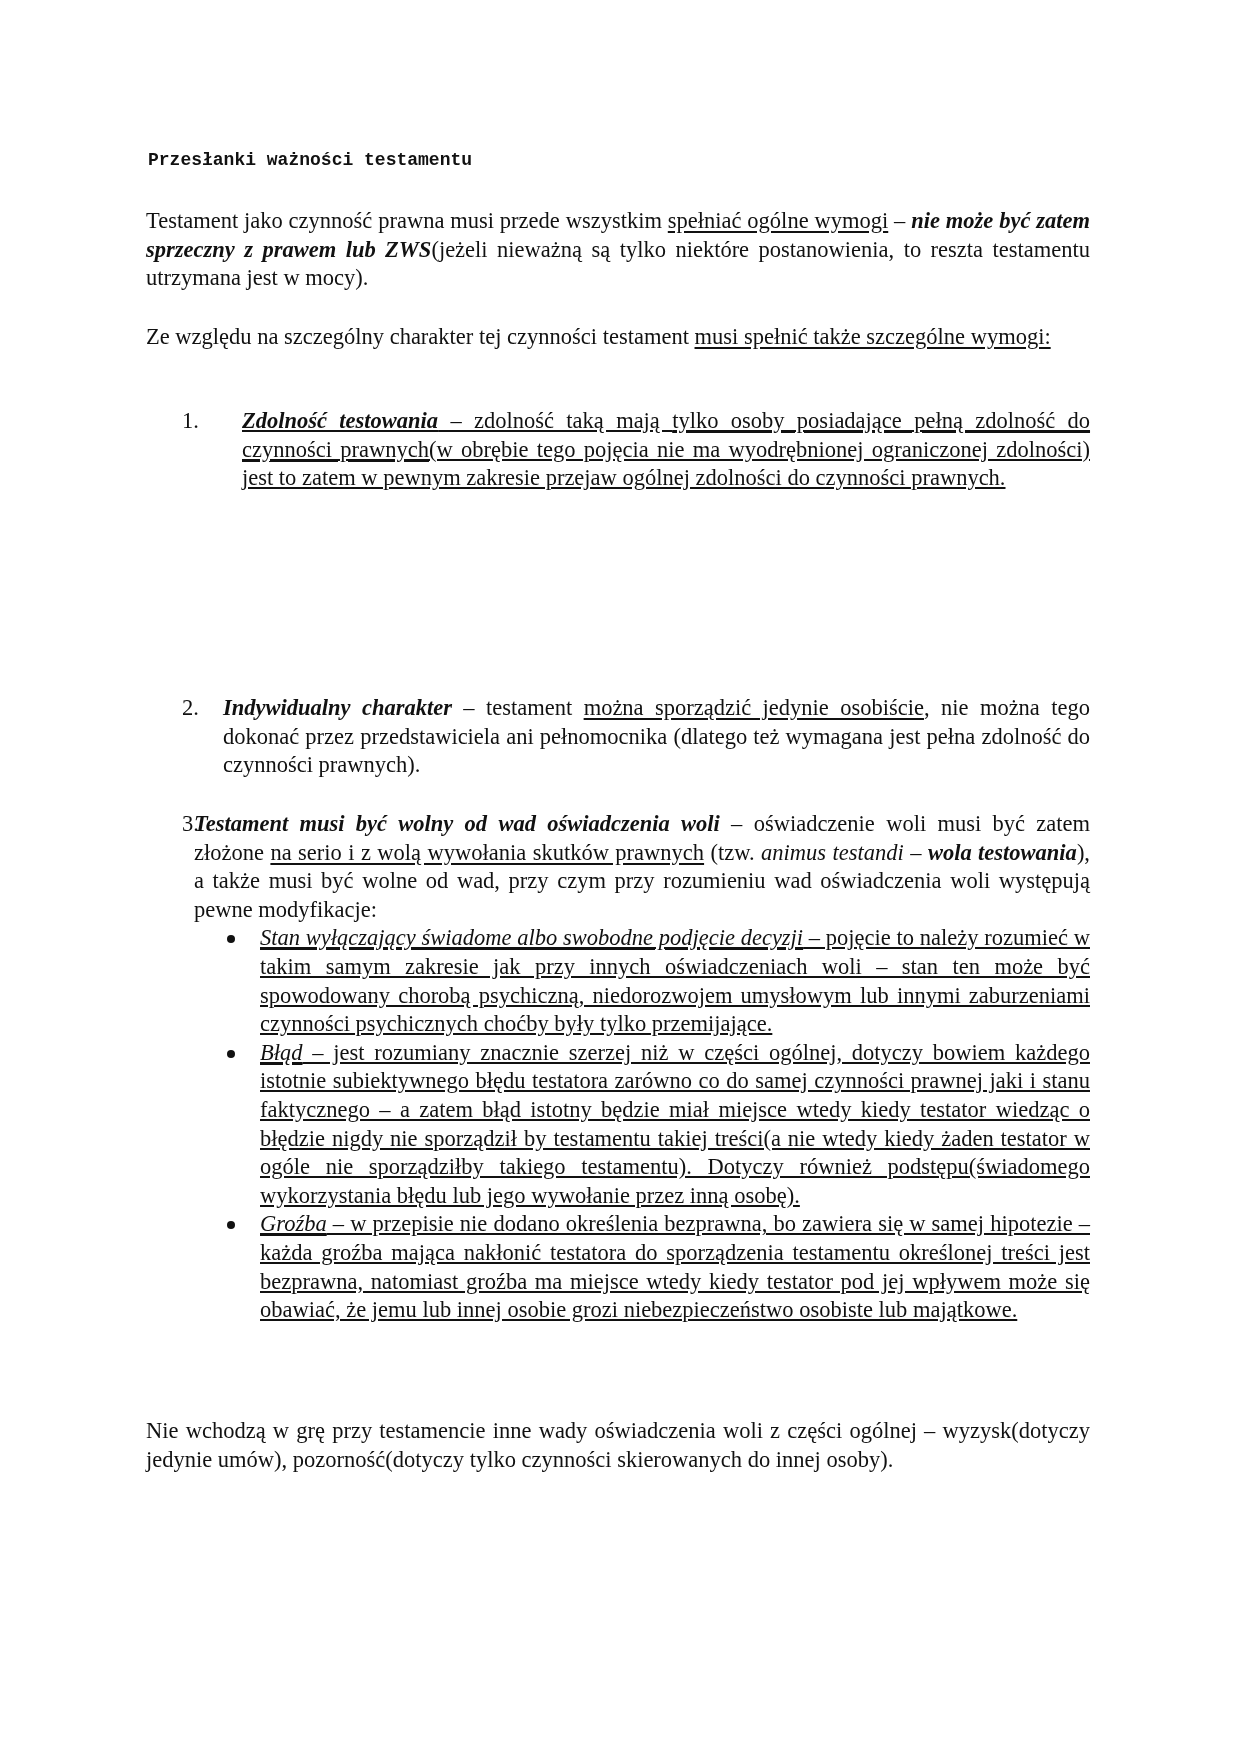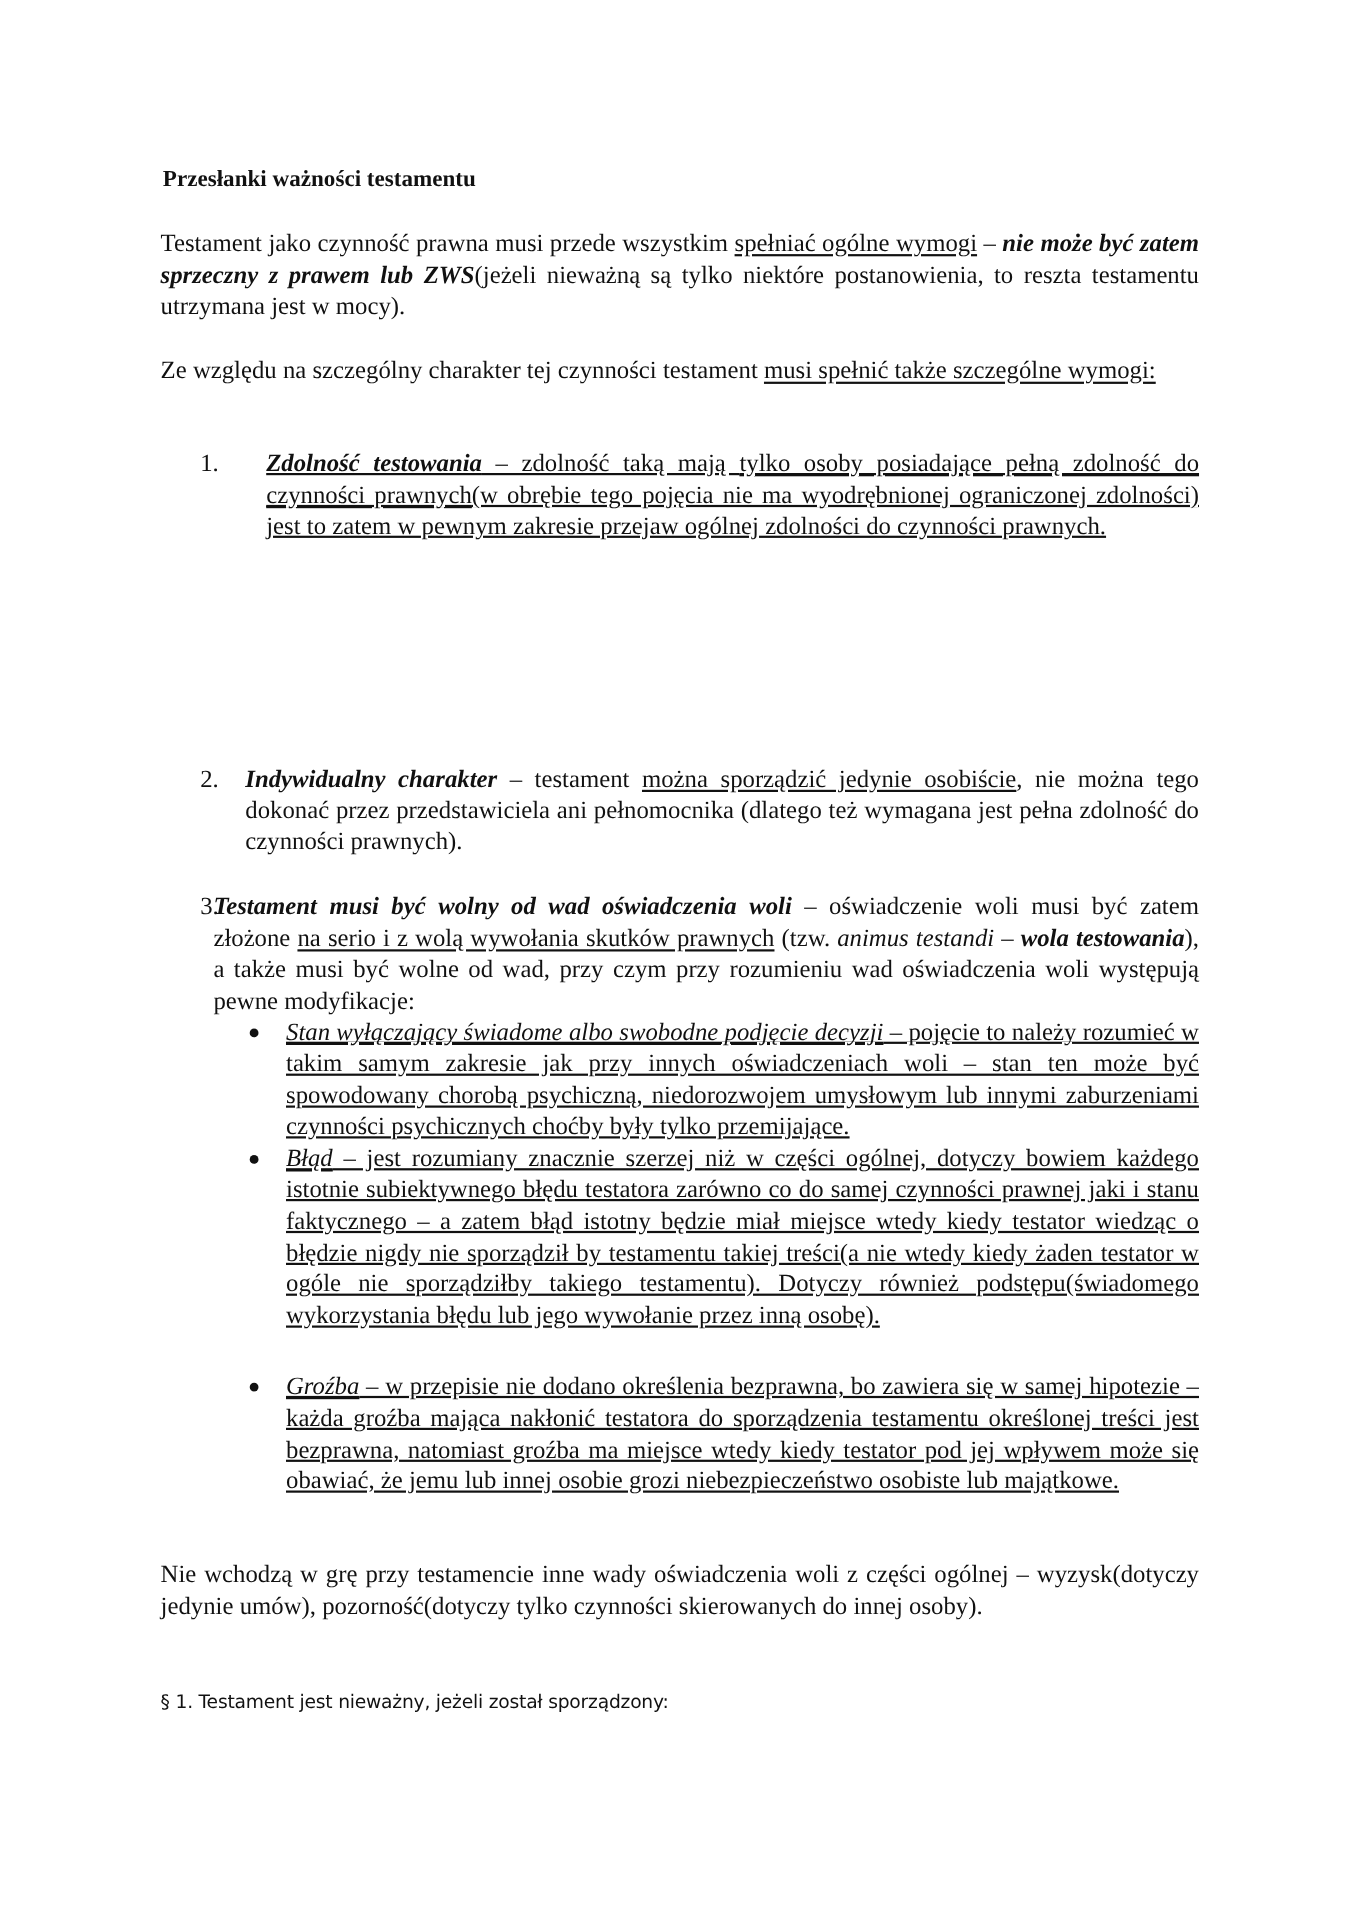--- a/index.html
+++ b/index.html
@@ -1,19 +1,19 @@
 <!DOCTYPE html>
 <html><head>
 <meta charset="utf-8">
 <style>
   html, body { margin: 0; padding: 0; background: #ffffff; }
   body { width: 1240px; height: 1754px; position: relative; overflow: hidden; color: #111; }
   .page { position: absolute; left: 0; top: 0; width: 1240px; height: 1754px; background: #fff; }
   .serif { font-family: "Liberation Serif", "DejaVu Serif", serif; font-size: 22.5px; line-height: 28.6px; }
-  .sans-title { font-family: Liberation Serif, serif; font-weight: bold; font-size: 21px; text-align: center; }
+  .sans-title { font-family: Liberation Mono, monospace; font-weight: bold; font-size: 18px; text-align: center; }
   .comic { font-family: "DejaVu Sans", "Liberation Sans", sans-serif; font-size: 17px; line-height: 28px; letter-spacing: -0.2px; }
   .block { position: absolute; }
   .justify { text-align: justify; text-align-last: left; }
   .u { text-decoration: underline; text-underline-offset: 3px; }
   .bi { font-weight: bold; font-style: italic; }
   .i { font-style: italic; }
   .num { position: absolute; }
   .bullet { position: absolute; width: 8px; height: 8px; border-radius: 50%; background: #111; }
 </style>
 </head>
@@ -58,28 +58,27 @@
         <div class="serif justify">
           <span class="i u">Stan wyłączający świadome albo swobodne podjęcie decyzji</span><span> – pojęcie to należy rozumieć w takim samym zakresie jak przy innych oświadczeniach woli – stan ten może być spowodowany chorobą psychiczną, niedorozwojem umysłowym lub innymi zaburzeniami czynności psychicznych choćby były tylko przemijające.</span>
         </div>
       </div>
       <div style="position:relative;">
         <span class="bullet" style="left:-33px; top:11px;"></span>
         <div class="serif justify">
           <span class="i u">Błąd</span><span> – jest rozumiany znacznie szerzej niż w części ogólnej, dotyczy bowiem każdego istotnie subiektywnego błędu testatora zarówno co do samej czynności prawnej jaki i stanu faktycznego – a zatem błąd istotny będzie miał miejsce wtedy kiedy testator wiedząc o błędzie nigdy nie sporządził by testamentu takiej treści(a nie wtedy kiedy żaden testator w ogóle nie sporządziłby takiego testamentu). Dotyczy również podstępu(świadomego wykorzystania błędu lub jego wywołanie przez inną osobę).</span>
         </div>
       </div>
-      <div style="position:relative;margin-top:36px;">
+      <div style="position:relative;">
         <span class="bullet" style="left:-33px; top:11px;"></span>
         <div class="serif justify">
           <span class="i u">Groźba</span><span> – w przepisie nie dodano określenia bezprawna, bo zawiera się w samej hipotezie – każda groźba mająca nakłonić testatora do sporządzenia testamentu określonej treści jest bezprawna, natomiast groźba ma miejsce wtedy kiedy testator pod jej wpływem może się obawiać, że jemu lub innej osobie grozi niebezpieczeństwo osobiste lub majątkowe.</span>
         </div>
       </div>
     </div>
   </div>
 
   <div class="block serif justify" style="left:146px; top:1417px; width:944px;">Nie wchodzą w grę przy testamencie inne wady oświadczenia woli z części ogólnej – wyzysk(dotyczy jedynie umów), pozorność(dotyczy tylko czynności skierowanych do innej osoby).</div>
 
   <div class="block comic" style="left:146px; top:1534px; width:944px;">
-    <div>§ 1. Testament jest nieważny, jeżeli został sporządzony:</div>
   </div>
 
 </div>
 
 </body></html>

